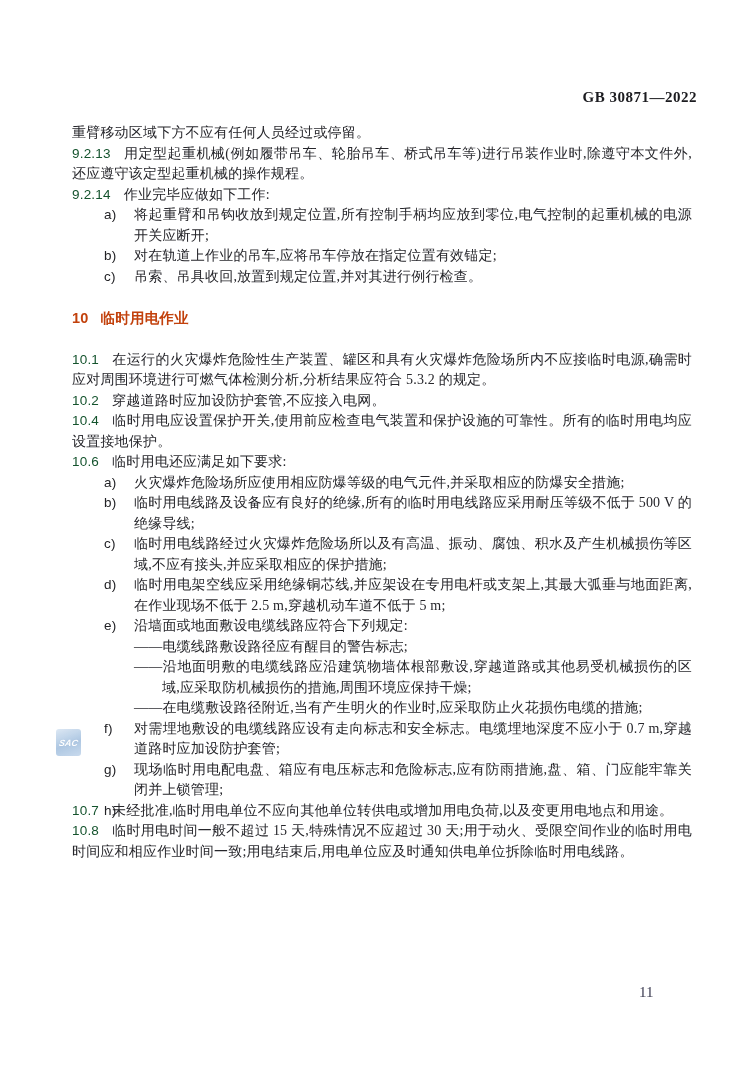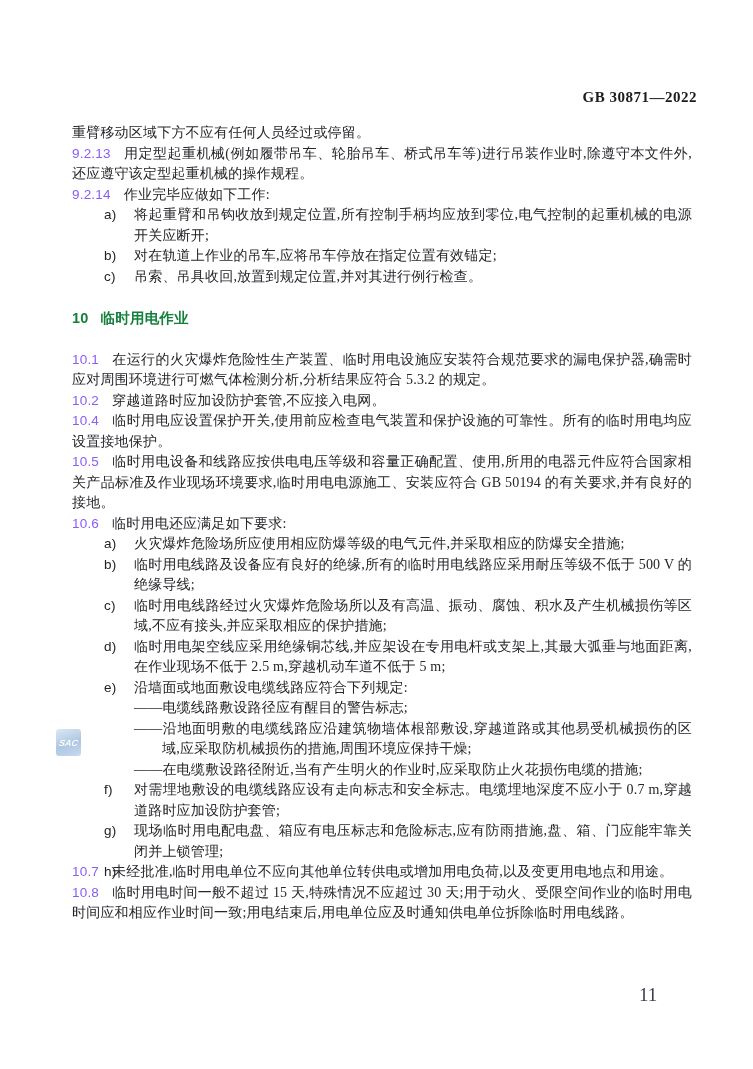--- a/index.html
+++ b/index.html
@@ -37,27 +37,27 @@
     text-align: justify;
     letter-spacing: 0.2px;
   }
   .content > div { margin: 0; }
   .p-plain  {}
   .p-clause {}
   .cnum {
     font-family: "Liberation Sans", "DejaVu Sans", sans-serif;
     font-size: 13.5px;
     margin-right: 13px;
-    color: #8b5cf6;
+    color: #14532d;
   }
   .p-heading {
     margin: 21px 0 21px 0 !important;
     font-weight: 700;
     font-size: 14.5px;
-    color: #15803d;
+    color: #c2410c;
     text-align: left;
   }
   .hnum {
     font-family: "Liberation Sans", "DejaVu Sans", sans-serif;
     margin-right: 12px;
   }
   .p-item {
     position: relative;
     padding-left: 62px;
   }
@@ -70,21 +70,21 @@
     color: #222226;
   }
   .p-dash {
     padding-left: 90px;
     text-indent: -28px;
   }
   .page-num {
     position: absolute;
     left: 639px;
     top: 984px;
-    font-size: 19px;
+    font-size: 15px;
     color: #3c3c52;
     font-family: "Liberation Serif", "DejaVu Serif", serif;
   }
   .watermark {
     position: absolute;
     left: 56px;
     top: 729px;
     width: 25px;
     height: 27px;
     border-radius: 3px;
@@ -116,24 +116,23 @@
   </div>
 
   <div class="content" id="doc-body">
       <div class="p-plain"><span>重臂移动区域下方不应有任何人员经过或停留。</span></div>
       <div class="p-clause"><span class="cnum">9.2.13</span><span>用定型起重机械(例如履带吊车、轮胎吊车、桥式吊车等)进行吊装作业时,除遵守本文件外,还应遵守该定型起重机械的操作规程。</span></div>
       <div class="p-clause"><span class="cnum">9.2.14</span><span>作业完毕应做如下工作:</span></div>
       <div class="p-item"><span class="inum">a)</span><span>将起重臂和吊钩收放到规定位置,所有控制手柄均应放到零位,电气控制的起重机械的电源开关应断开;</span></div>
       <div class="p-item"><span class="inum">b)</span><span>对在轨道上作业的吊车,应将吊车停放在指定位置有效锚定;</span></div>
       <div class="p-item"><span class="inum">c)</span><span>吊索、吊具收回,放置到规定位置,并对其进行例行检查。</span></div>
       <div class="p-heading"><span class="hnum">10</span><span>临时用电作业</span></div>
-      <div class="p-clause"><span class="cnum">10.1</span><span>在运行的火灾爆炸危险性生产装置、临时用电设施应安装符合规范要求的漏电保护器,确需时应对周围环境进行可燃气体检测分析,分析结果应符合 5.3.2 的规定。</span></div>
+      <div class="p-clause"><span class="cnum">10.1</span><span>在运行的火灾爆炸危险性生产装置、罐区和具有火灾爆炸危险场所内不应接临时电源,确需时应对周围环境进行可燃气体检测分析,分析结果应符合 5.3.2 的规定。</span></div>
       <div class="p-clause"><span class="cnum">10.2</span><span>穿越道路时应加设防护套管,不应接入电网。</span></div>
       <div class="p-clause"><span class="cnum">10.4</span><span>临时用电应设置保护开关,使用前应检查电气装置和保护设施的可靠性。所有的临时用电均应设置接地保护。</span></div>
-      <div class="p-clause"><span class="cnum">10.5</span><span>临时用电设备和线路应按供电电压等级和容量正确配置、使用,所用的电器元件应符合国家相关产品标准及作业现场环境要求,临时用电电源施工、安装应符合 GB 50194 的有关要求,并有良好的接地。</span></div>
       <div class="p-clause"><span class="cnum">10.6</span><span>临时用电还应满足如下要求:</span></div>
       <div class="p-item"><span class="inum">a)</span><span>火灾爆炸危险场所应使用相应防爆等级的电气元件,并采取相应的防爆安全措施;</span></div>
       <div class="p-item"><span class="inum">b)</span><span>临时用电线路及设备应有良好的绝缘,所有的临时用电线路应采用耐压等级不低于 500 V 的绝缘导线;</span></div>
       <div class="p-item"><span class="inum">c)</span><span>临时用电线路经过火灾爆炸危险场所以及有高温、振动、腐蚀、积水及产生机械损伤等区域,不应有接头,并应采取相应的保护措施;</span></div>
       <div class="p-item"><span class="inum">d)</span><span>临时用电架空线应采用绝缘铜芯线,并应架设在专用电杆或支架上,其最大弧垂与地面距离,在作业现场不低于 2.5 m,穿越机动车道不低于 5 m;</span></div>
       <div class="p-item"><span class="inum">e)</span><span>沿墙面或地面敷设电缆线路应符合下列规定:</span></div>
       <div class="p-dash"><span>——电缆线路敷设路径应有醒目的警告标志;</span></div>
       <div class="p-dash"><span>——沿地面明敷的电缆线路应沿建筑物墙体根部敷设,穿越道路或其他易受机械损伤的区域,应采取防机械损伤的措施,周围环境应保持干燥;</span></div>
       <div class="p-dash"><span>——在电缆敷设路径附近,当有产生明火的作业时,应采取防止火花损伤电缆的措施;</span></div>
       <div class="p-item"><span class="inum">f)</span><span>对需埋地敷设的电缆线路应设有走向标志和安全标志。电缆埋地深度不应小于 0.7 m,穿越道路时应加设防护套管;</span></div>

